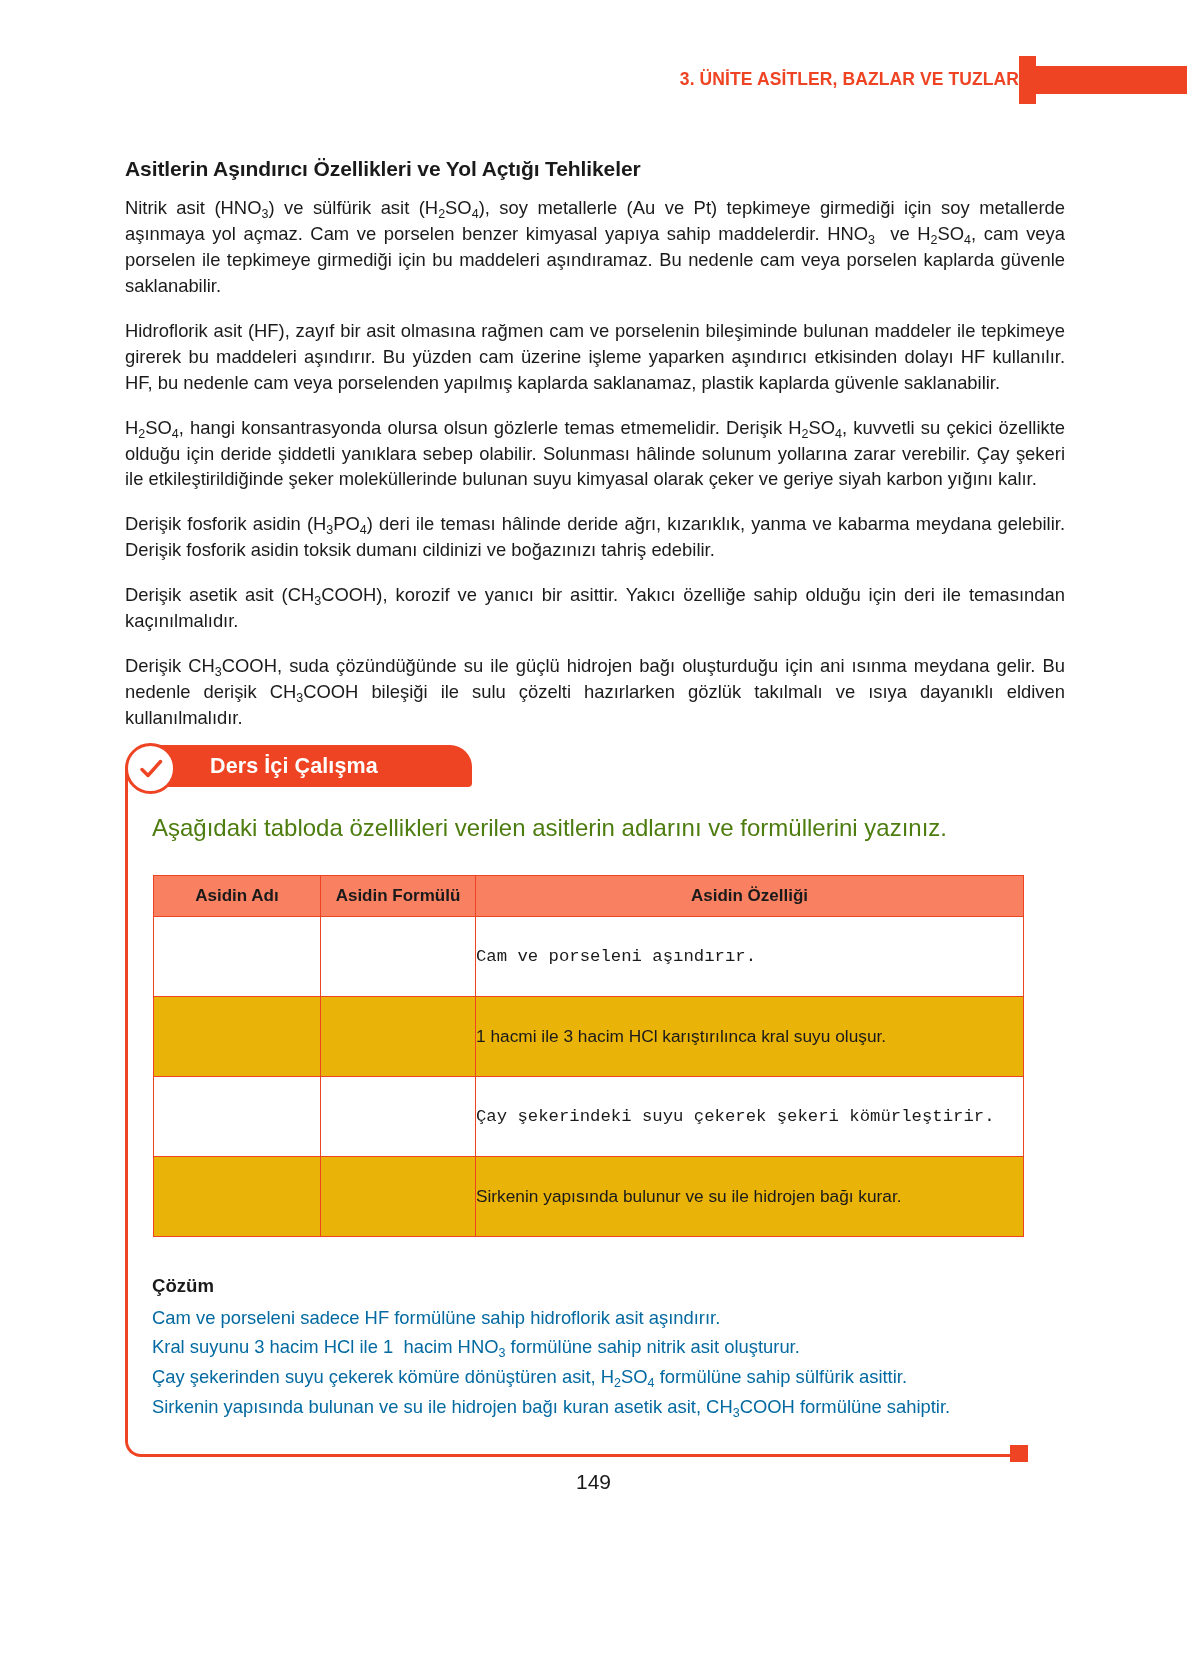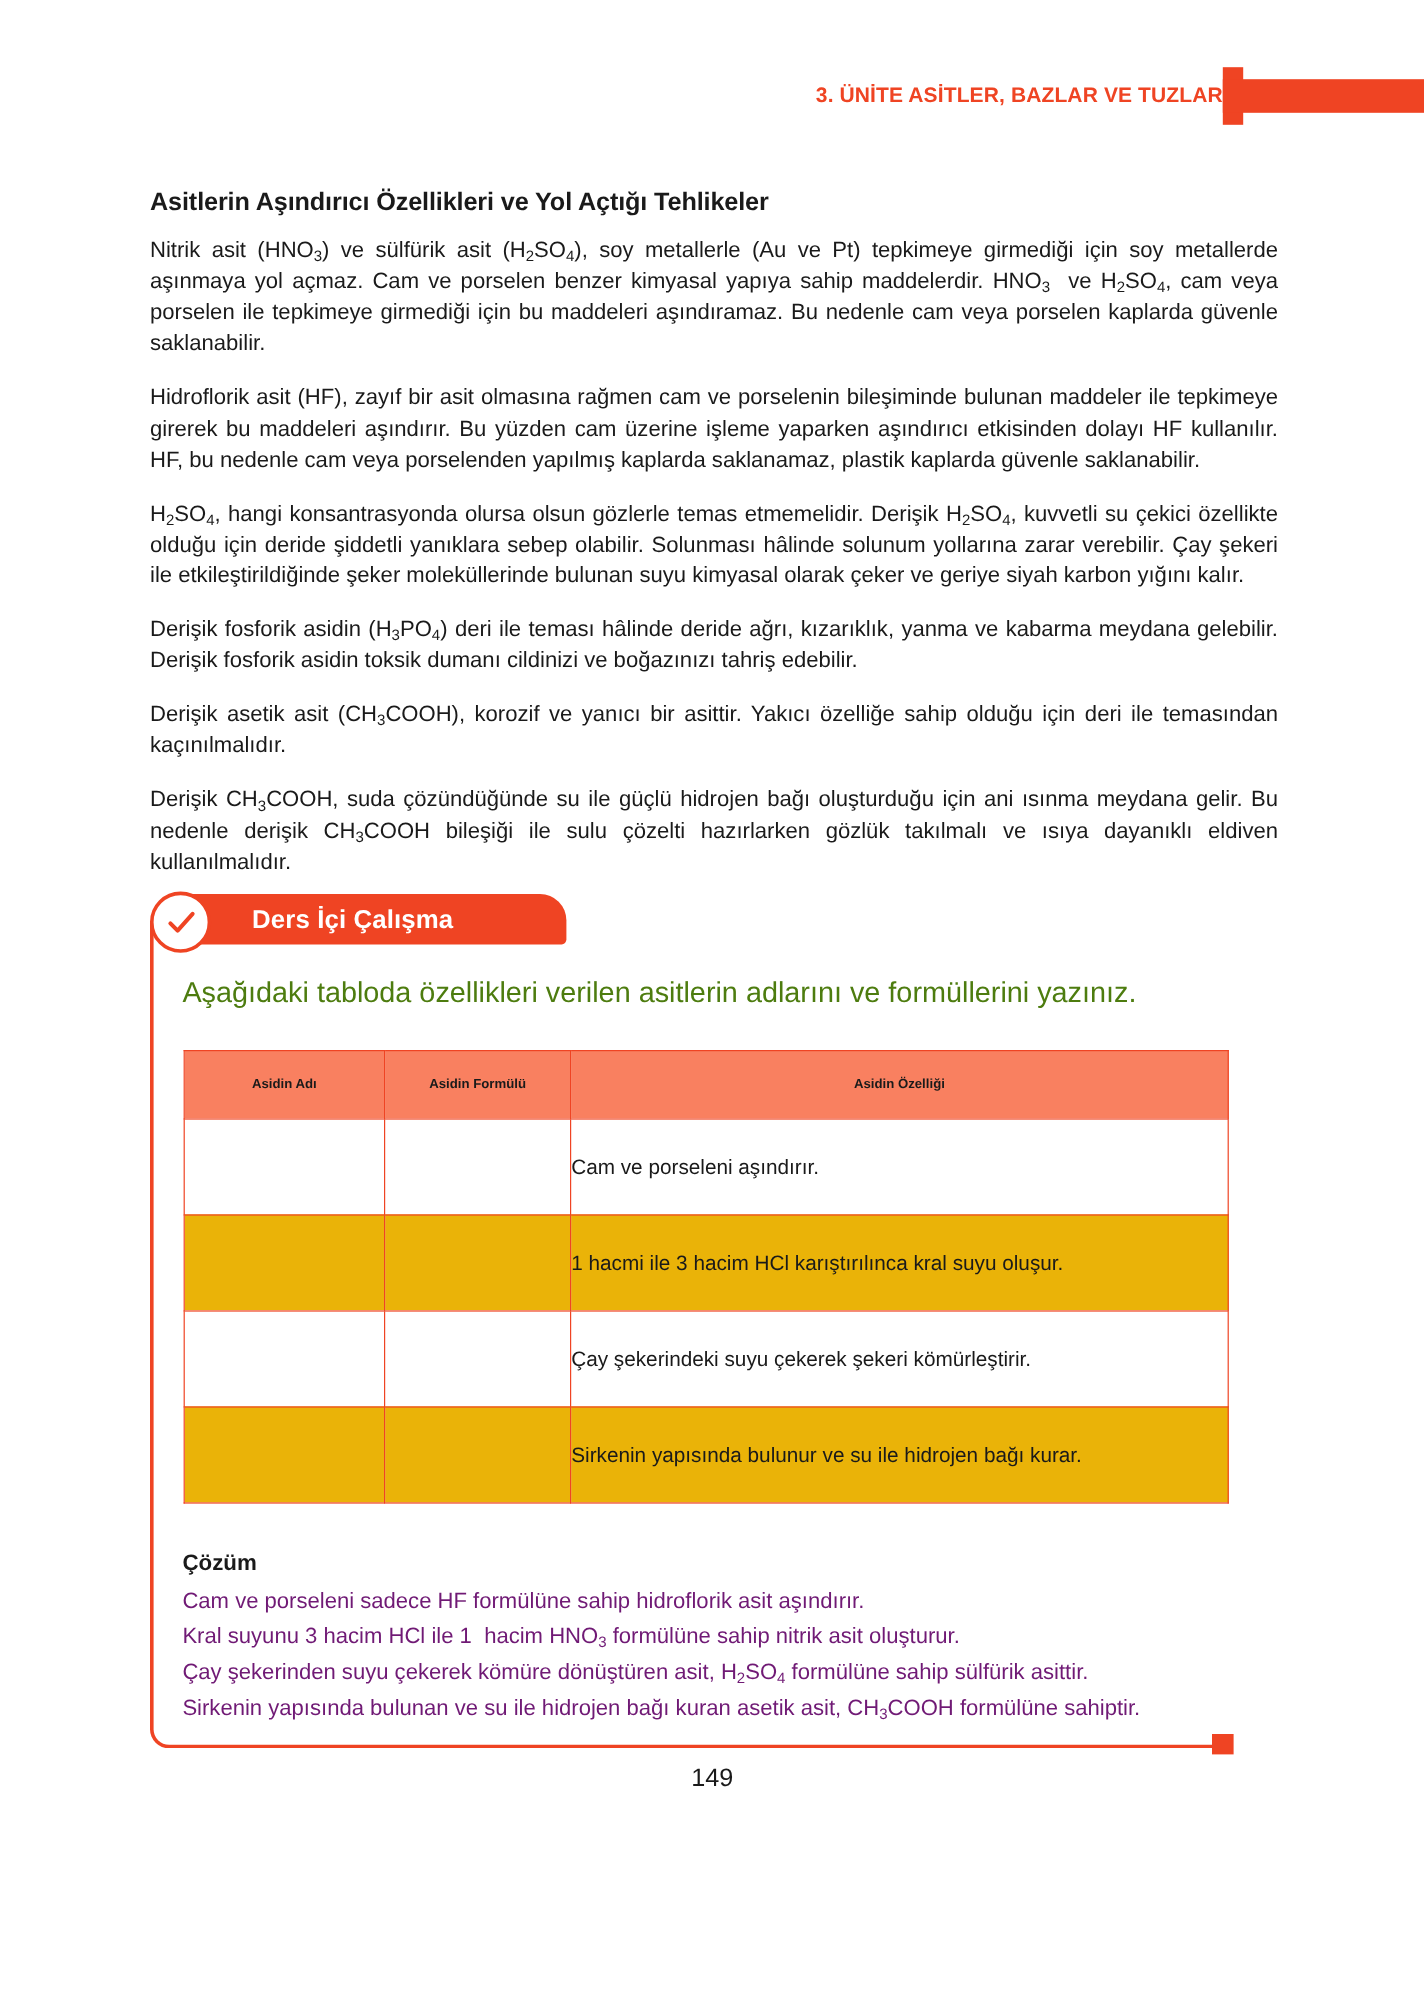--- a/index.html
+++ b/index.html
@@ -159,35 +159,35 @@
     margin: 0 0 0 1px;
     table-layout: fixed;
   }
   table.acid-table th,
   table.acid-table td {
     border: 1px solid #ef4423;
     padding: 0;
   }
   table.acid-table thead th {
     background: #f98060;
-    height: 57px;
-    font-size: 11px;
+    height: 41px;
+    font-size: 17px;
     font-weight: bold;
     color: #1a1a1a;
     text-align: center;
     vertical-align: middle;
   }
   .col-name  { width: 167px; }
   .col-form  { width: 155px; }
   .col-prop  { width: 548px; }
 
   table.acid-table tbody tr { height: 80px; }
   table.acid-table tbody td.fill-name,
   table.acid-table tbody td.fill-form { background: inherit; }
-  table.acid-table tbody tr.row-white td { background: #ffffff; }
+  table.acid-table tbody tr.row-white td { background: #ffffff; font-family: Liberation Mono, monospace; }
   table.acid-table tbody tr.row-tint  td { background: #eab308; }
   td.prop-cell {
     padding: 0 0 0 18px;
     font-size: 17.3px;
     color: #1a1a1a;
     vertical-align: middle;
     text-align: left;
   }
 
   
@@ -197,21 +197,21 @@
   .solution-title {
     margin: 0 0 6px 0;
     font-size: 18.6px;
     font-weight: bold;
     color: #1a1a1a;
   }
   .solution-line {
     margin: 0;
     font-size: 18.4px;
     line-height: 1.62;
-    color: #701a75;
+    color: #0369a1;
   }
 
   
   .page-number {
     position: absolute;
     left: 0;
     right: 0;
     top: 1470px;
     text-align: center;
     font-size: 21px;

